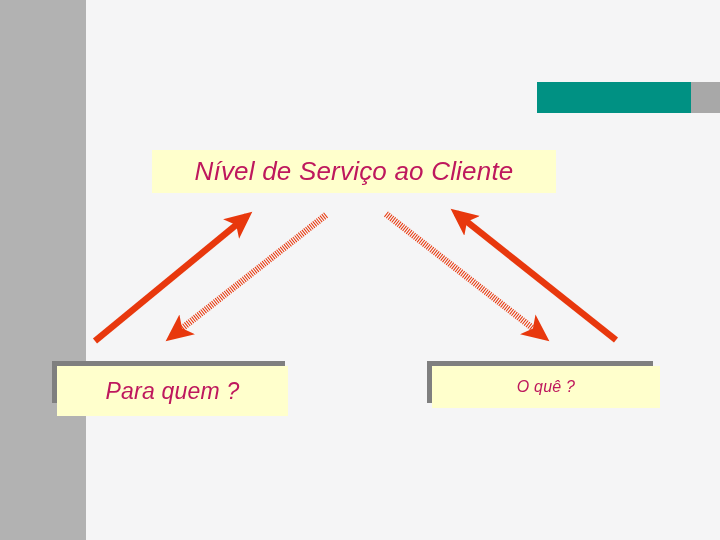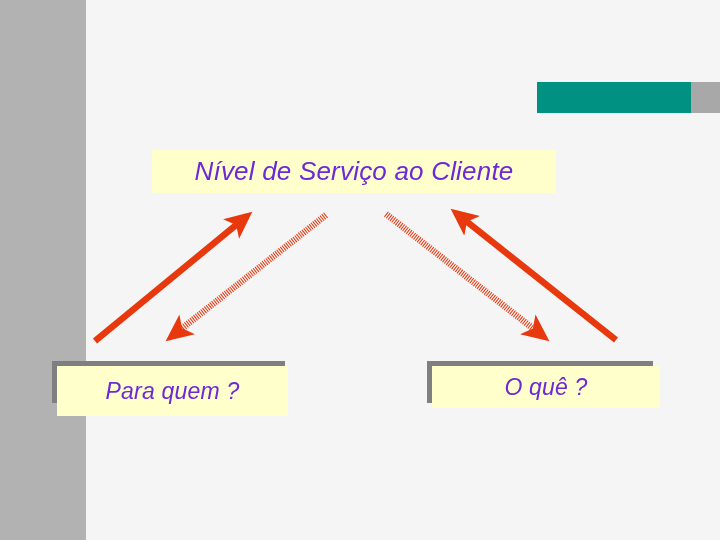--- a/index.html
+++ b/index.html
@@ -41,21 +41,21 @@
     left: 537px;
     top: 82px;
     width: 154px;
     height: 31px;
     background: #009183;
   }
   
   .callout {
     position: absolute;
     background: #ffffcc;
-    color: #6d28d9;
+    color: #be185d;
     font-style: italic;
     font-weight: normal;
     display: flex;
     align-items: center;
     justify-content: center;
     white-space: nowrap;
     letter-spacing: 0.2px;
   }
   .title-box {
     left: 152px;
@@ -89,21 +89,21 @@
     left: 52px;
     top: 361px;
     width: 6px;
     height: 42px;
   }
   .box-right {
     left: 432px;
     top: 366px;
     width: 228px;
     height: 42px;
-    font-size: 23px;
+    font-size: 16px;
   }
   .box-right-shadow-top {
     left: 427px;
     top: 361px;
     width: 226px;
     height: 6px;
   }
   .box-right-shadow-side {
     left: 427px;
     top: 361px;

